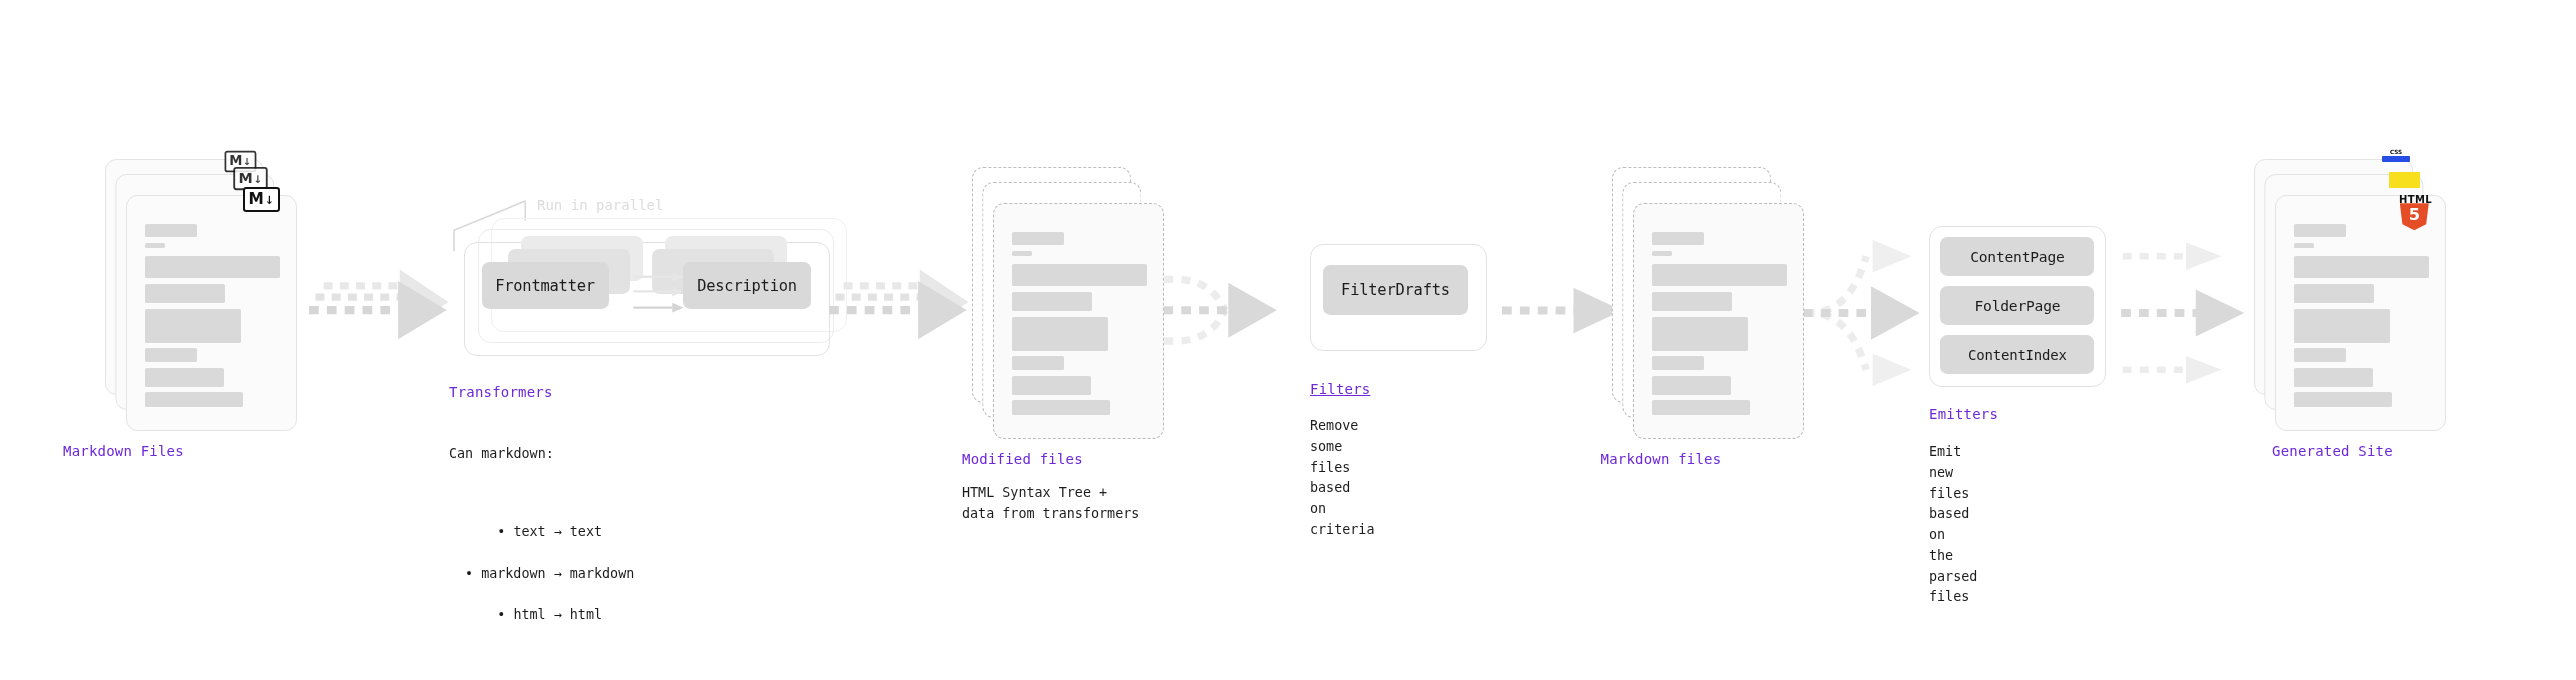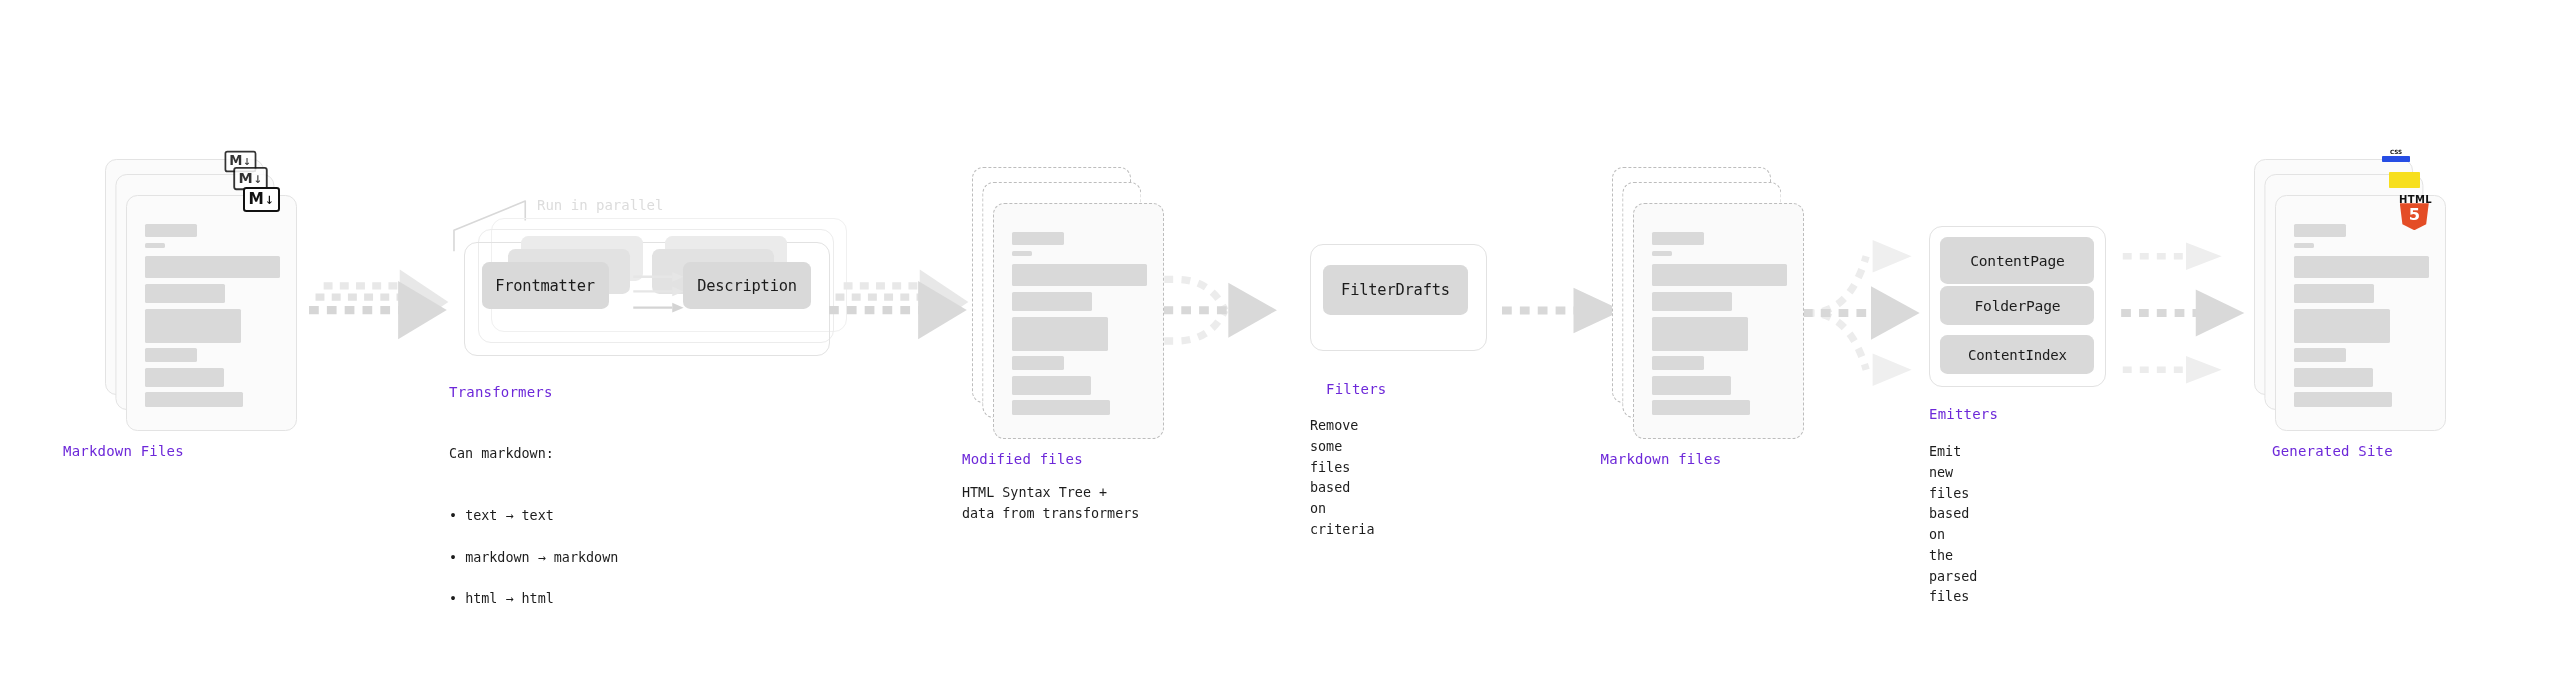--- a/index.html
+++ b/index.html
@@ -82,21 +82,21 @@
   .pill.ghost1{background:#ebebeb;}
   .pill.ghost2{background:#e2e2e2;}
 
   
   .title{
     font-size:14px;letter-spacing:0.2px;color:#6d28d9;white-space:nowrap;
   }
   .sub{
     font-size:13.4px;line-height:1.55;color:#1c1c1c;white-space:pre-line;
   }
-  .sub .bullets{margin:0;padding:0;list-style:none;}
+  .sub .bullets{margin:16px;padding:0;list-style:none;text-align:center;}
   .sub .bullets li{white-space:nowrap;}
   .sub .bullets li:before{content:"• ";}
 
   .parallel-lbl{
     font-size:14px;color:#dcdcdc;white-space:nowrap;
   }
 
   
   .arrowsvg{position:absolute;overflow:visible;}
 </style>
@@ -243,21 +243,21 @@
         <path d="M2 64 H108"></path>
       </g>
     <polygon points="104,30 164,64 104,98" fill="#d9d9d9"></polygon>
   </svg>
 
   <div class="node" style="left:1310px;top:244px;">
     <div class="gbox" style="left:0;top:0;width:177px;height:107px;border-color:#e2e2e2;position:absolute;"></div>
     <div class="pill" style="position:absolute;left:13px;top:21px;width:145px;height:50px;">
       <span>FilterDrafts</span>
     </div>
-    <div class="title" style="position:absolute;left:16px;top:137px;">Filters</div>
+    <div class="title" style="position:absolute;left:0px;top:137px;text-decoration:underline;">Filters</div>
     <div class="sub" style="position:absolute;left:0px;top:172px;">Remove some files based
 on criteria</div>
   </div>
 
   <svg class="arrowsvg" style="left:1502px;top:286px;width:130px;height:49px;" viewBox="0 0 160 60">
     <g stroke="#d8d8d8" stroke-width="10" stroke-dasharray="12 10" fill="none">
         <path d="M0 30 H92"></path>
       </g>
     <polygon points="88,2 148,30 88,58" fill="#d9d9d9"></polygon>
   </svg>
@@ -290,21 +290,21 @@
     <g fill="none" stroke="#d8d8d8" stroke-width="10" stroke-dasharray="12 10">
         <path d="M0 95 H112"></path>
       </g>
     <polygon points="108,5 156,25 108,45" fill="#efefef"></polygon>
     <polygon points="108,145 156,165 108,185" fill="#efefef"></polygon>
     <polygon points="106,62 166,95 106,128" fill="#d9d9d9"></polygon>
   </svg>
 
   <div class="node" style="left:1929px;top:226px;">
     <div class="gbox" style="left:0;top:0;width:177px;height:161px;border-color:#e2e2e2;position:absolute;"></div>
-    <div class="pill" style="position:absolute;left:11.4px;top:11.4px;width:154px;height:47px;font-size:14.6px;">
+    <div class="pill" style="position:absolute;left:11.4px;top:11.4px;width:154px;height:39px;font-size:14.6px;">
       <span>ContentPage</span>
     </div>
     <div class="pill" style="position:absolute;left:11.4px;top:60px;width:154px;height:39px;font-size:14.6px;">
       <span>FolderPage</span>
     </div>
     <div class="pill" style="position:absolute;left:11.4px;top:109px;width:154px;height:39px;font-size:14px;">
       <span>ContentIndex</span>
     </div>
     <div class="title" style="position:absolute;left:0px;top:180px;">Emitters</div>
     <div class="sub" style="position:absolute;left:0px;top:216px;">Emit new files based on

